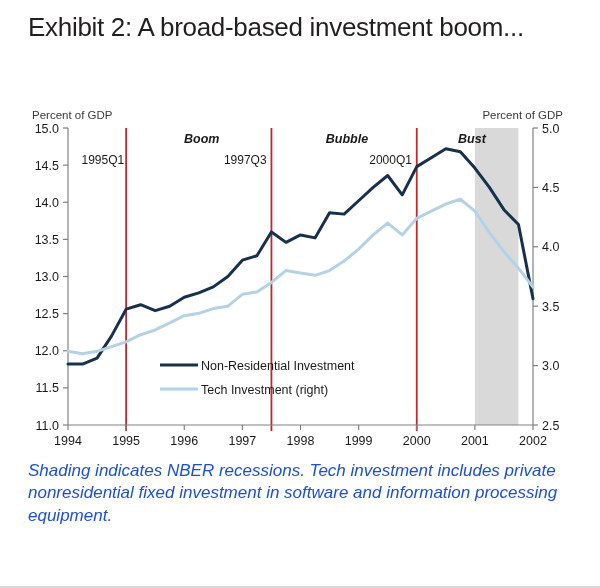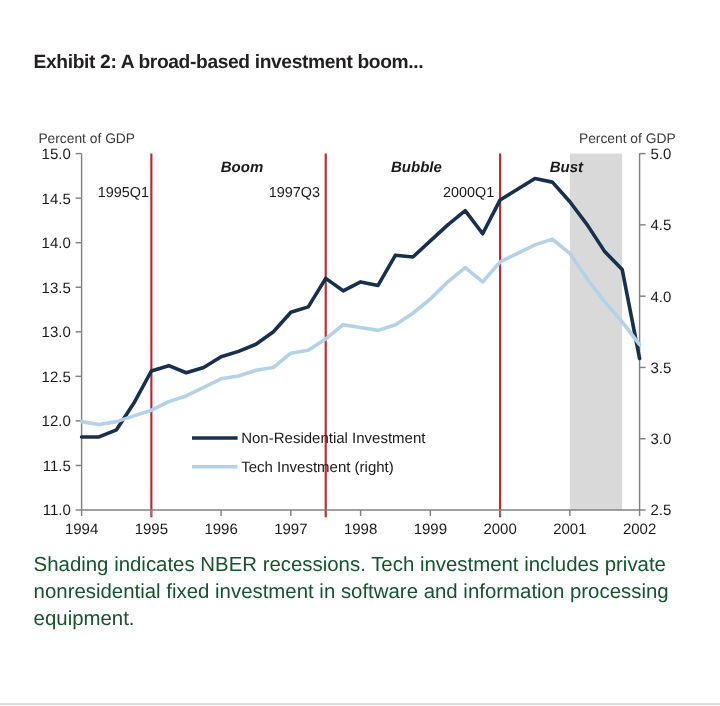--- a/index.html
+++ b/index.html
@@ -12,26 +12,25 @@
   #page {
     position: relative;
     width: 600px; height: 588px;
     background: #ffffff;
     overflow: hidden;
   }
   #title {
     position: absolute;
     left: 28px; top: 12px;
     width: 560px;
-    font-size: 16px;
-    font-weight: bold;
+    font-size: 26px;
+    font-weight: normal;
     color: #231f20;
     letter-spacing: -0.3px;
     white-space: nowrap;
-    margin-top: 32px;
   }
   #chart-area {
     position: absolute;
     left: 0; top: 100px;
     width: 600px; height: 355px;
   }
   #chart-svg { display: block; }
   .axis-unit-label {
     font-size: 11.5px;
     fill: #3a3a3a;
@@ -58,21 +57,22 @@
     font-size: 12.5px;
     fill: #1a1a1a;
     font-family: "Liberation Sans", sans-serif;
   }
   #footnote {
     position: absolute;
     left: 28px; top: 460px;
     width: 556px;
     font-size: 17px;
     line-height: 1.32;
-    color: #14532d;
+    color: #1d4ed8;
+    font-style: italic;
   }
   #source {
     position: absolute;
     left: 28px; top: 541px;
     width: 556px;
     font-size: 15px;
     line-height: 1.2;
     color: #54585a;
   }
   #divider {

